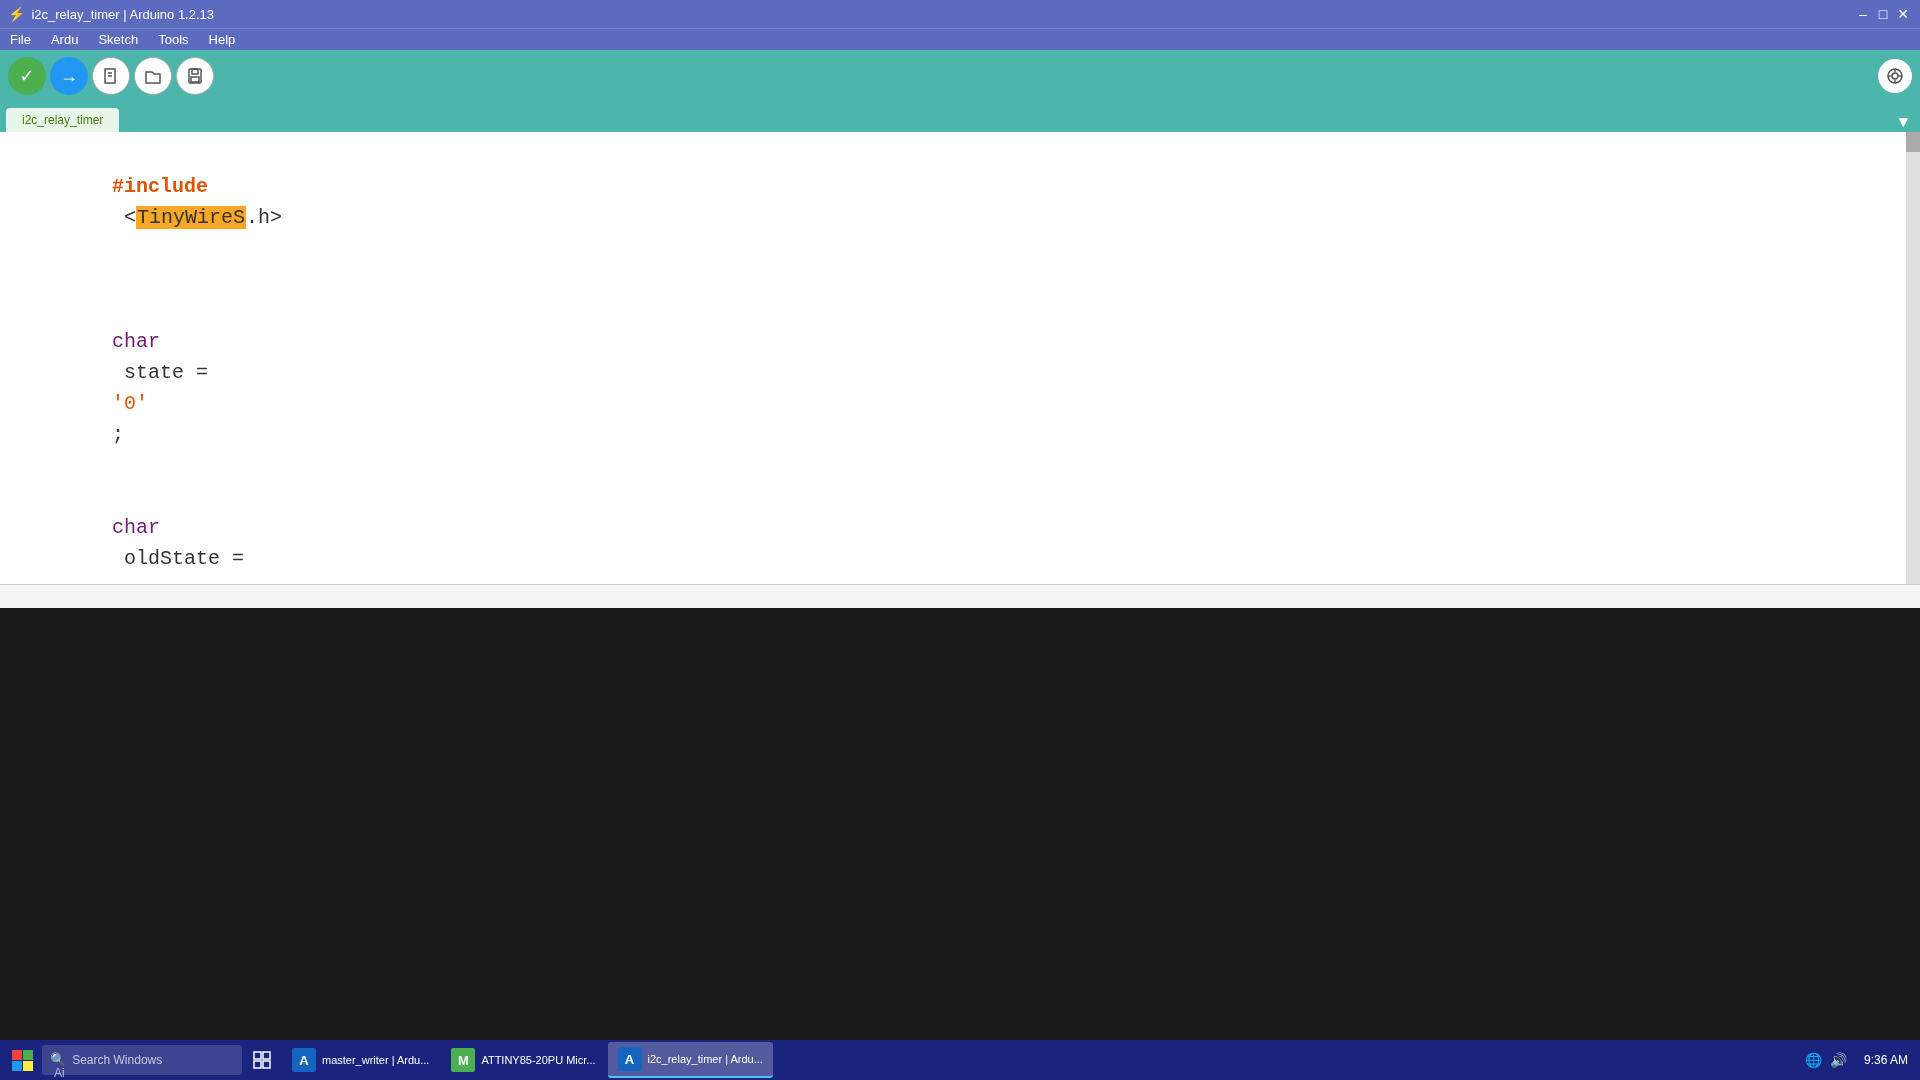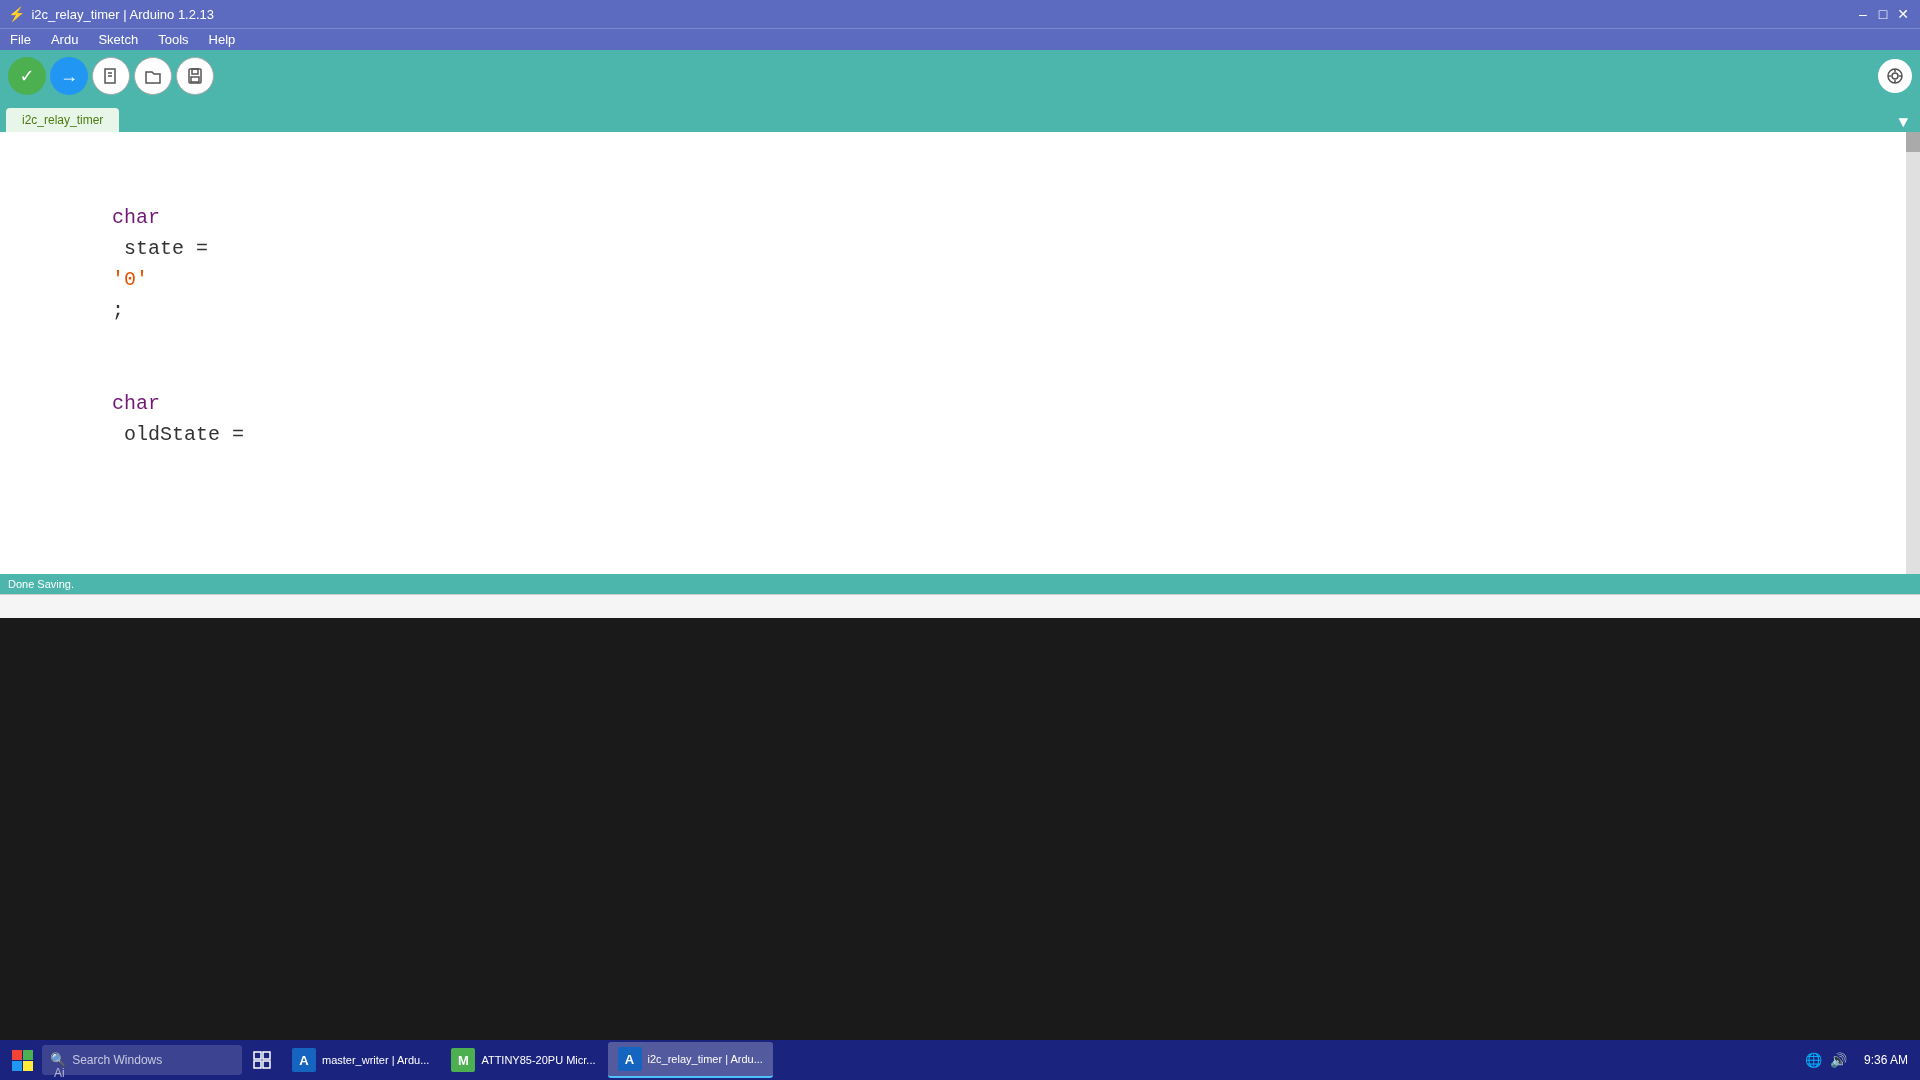--- a/index.html
+++ b/index.html
@@ -337,20 +337,24 @@
   </div>
 
   <div id="tab-bar">
     <div class="tab">i2c_relay_timer</div>
     <div id="tab-scroll-btn">▼</div>
   </div>
 
   <div id="code-scroll-area">
     <div id="code-area" style="height:540px; overflow:hidden;">
 
+      <div class="code-line">
+        <span class="kw-include">#include</span>
+        <span> &lt;</span><span class="kw-highlight">TinyWireS</span><span>.h&gt;</span>
+      </div>
 
       <div class="code-line">&nbsp;</div>
 
       <div class="code-line">
         <span class="kw-type">char</span>
         <span> state = </span>
         <span class="kw-char-val">'0'</span>
         <span>;</span>
       </div>
 
@@ -361,23 +365,20 @@
         
       </div>
 
     </div>
 
     <div id="right-scroll">
       <div style="width:14px;height:20px;background:#aaa;margin-top:0;"></div>
     </div>
   </div>
 
-  <div id="status-bar">
-    <span>Done Saving.</span>
-  </div>
 
   <div id="console-area">
   </div>
 
   <div id="black-console" style="flex:1;">
   </div>
 
   <div id="bottom-status">
     <span style="font-size:12px;">1</span>
     <span style="font-size:11px; margin-left: auto;">ATtiny25/45/85, ATtiny85, Internal 8 MHz on COM6</span>

